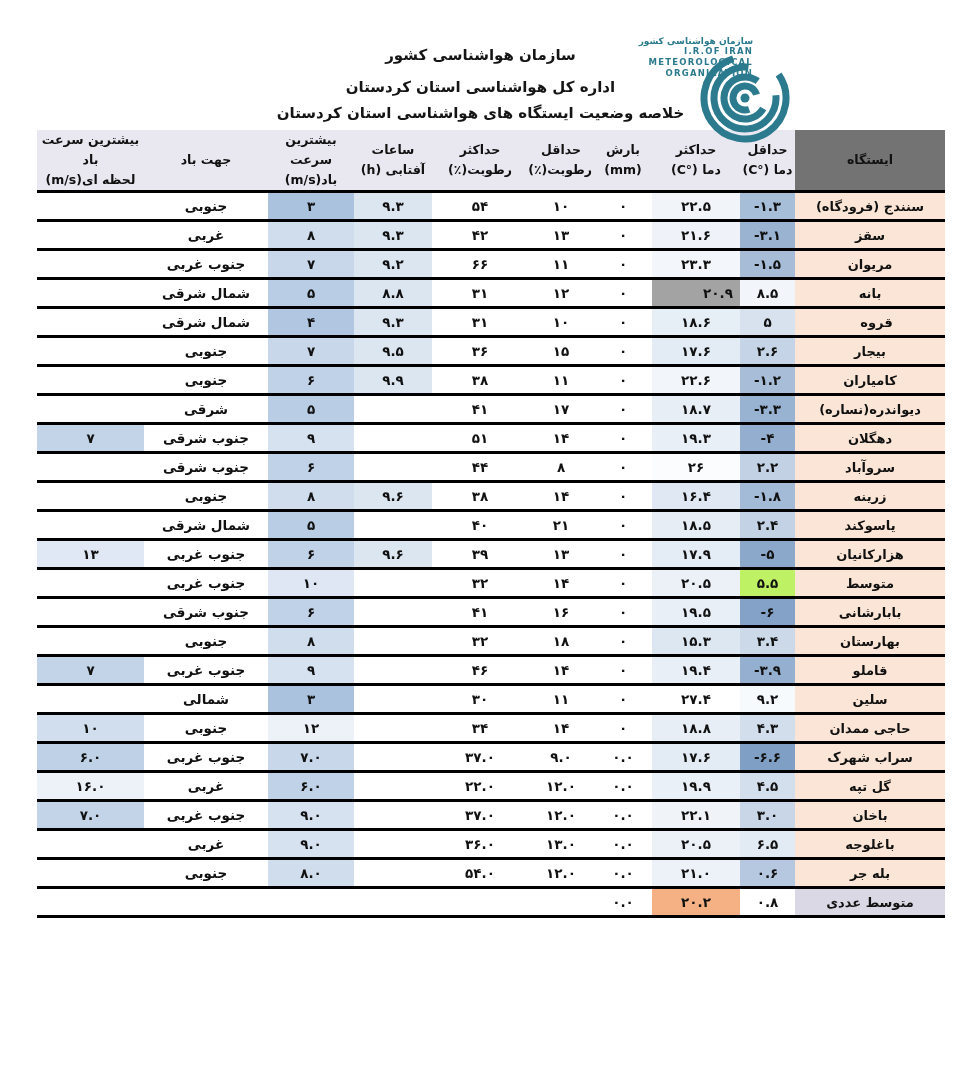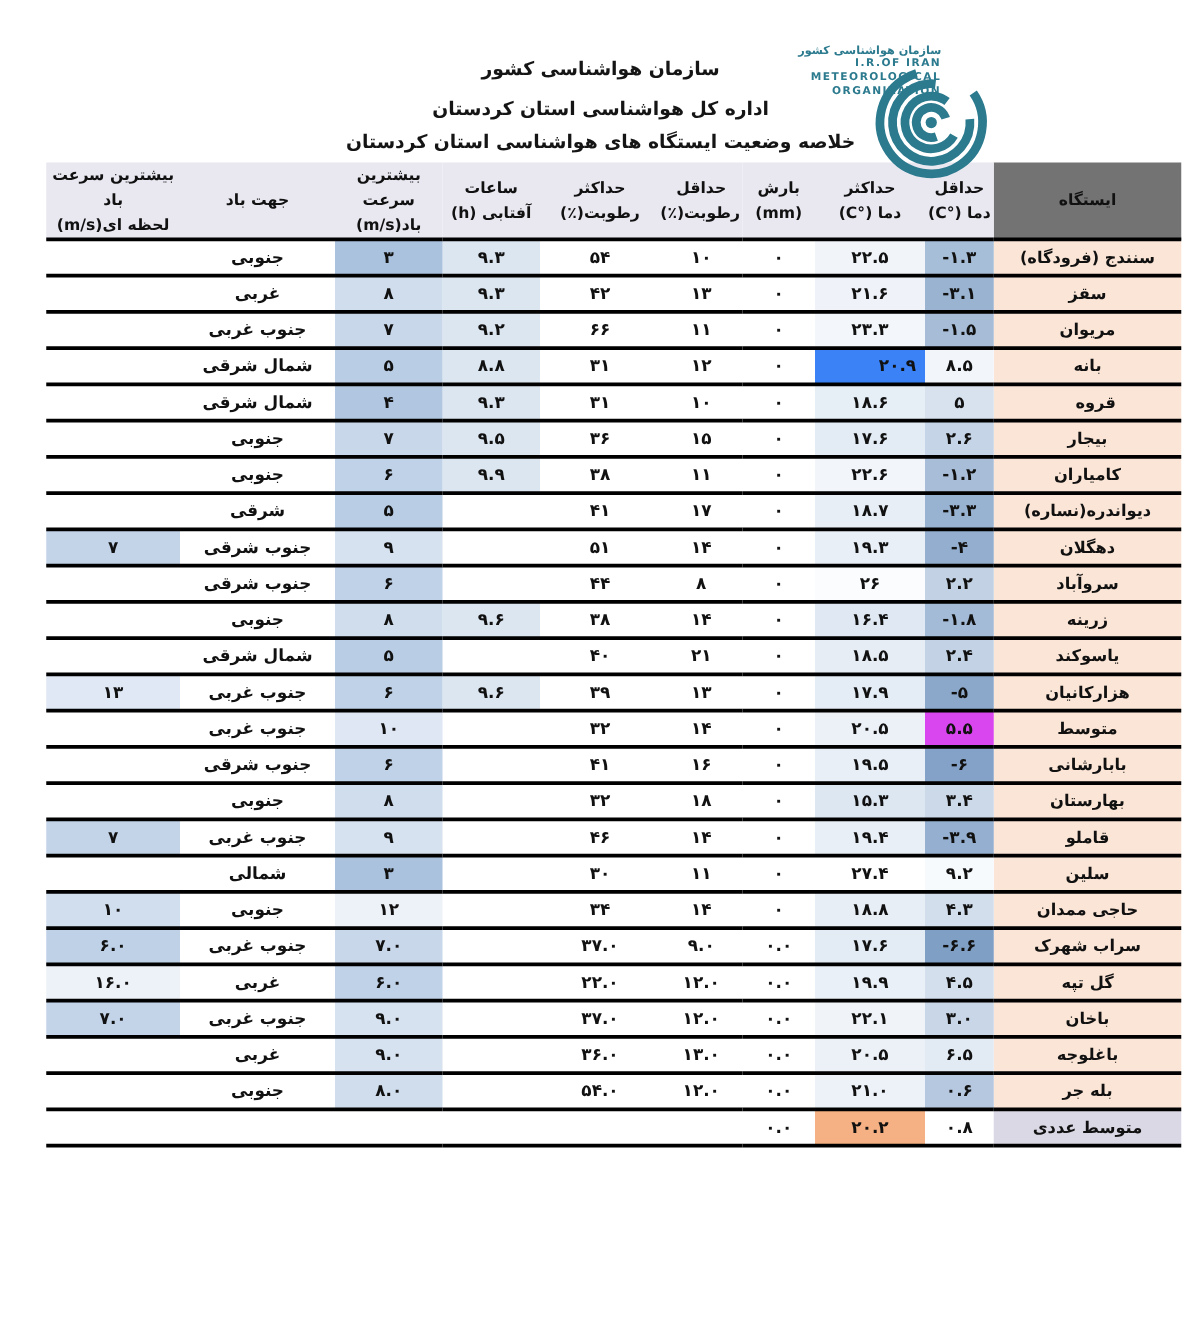--- a/index.html
+++ b/index.html
@@ -145,21 +145,21 @@
           <td dir="ltr">۱۱</td>
           <td dir="ltr">۶۶</td>
           <td dir="ltr" style="background: rgb(220, 230, 241);">۹.۲</td>
           <td dir="ltr" style="background: rgb(200, 215, 234);">۷</td>
           <td>جنوب غربی</td>
           <td dir="ltr"></td>
         </tr>
         <tr>
           <td class="station-cell" style="background: rgb(251, 229, 214);">بانه</td>
           <td dir="ltr" style="background: rgb(242, 246, 251);">۸.۵</td>
-          <td dir="ltr" style="background: #3b82f6; padding-left: 46px;">۲۰.۹</td>
+          <td dir="ltr" style="background: #a3a3a3; padding-left: 46px;">۲۰.۹</td>
           <td dir="ltr">۰</td>
           <td dir="ltr">۱۲</td>
           <td dir="ltr">۳۱</td>
           <td dir="ltr" style="background: rgb(220, 230, 241);">۸.۸</td>
           <td dir="ltr" style="background: rgb(185, 205, 228);">۵</td>
           <td>شمال شرقی</td>
           <td dir="ltr"></td>
         </tr>
         <tr>
           <td class="station-cell" style="background: rgb(251, 229, 214); padding-left: 15px;">قروه</td>
@@ -264,21 +264,21 @@
           <td dir="ltr">۰</td>
           <td dir="ltr">۱۳</td>
           <td dir="ltr">۳۹</td>
           <td dir="ltr" style="background: rgb(220, 230, 241);">۹.۶</td>
           <td dir="ltr" style="background: rgb(192, 210, 231);">۶</td>
           <td>جنوب غربی</td>
           <td dir="ltr" style="background: rgb(223, 232, 244);">۱۳</td>
         </tr>
         <tr>
           <td class="station-cell" style="background: rgb(251, 229, 214);">متوسط</td>
-          <td dir="ltr" style="background: #d946ef;">۵.۵</td>
+          <td dir="ltr" style="background: #bef264;">۵.۵</td>
           <td dir="ltr" style="background: rgb(236, 241, 248);">۲۰.۵</td>
           <td dir="ltr">۰</td>
           <td dir="ltr">۱۴</td>
           <td dir="ltr">۳۲</td>
           <td dir="ltr"></td>
           <td dir="ltr" style="background: rgb(222, 231, 243);">۱۰</td>
           <td>جنوب غربی</td>
           <td dir="ltr"></td>
         </tr>
         <tr>

